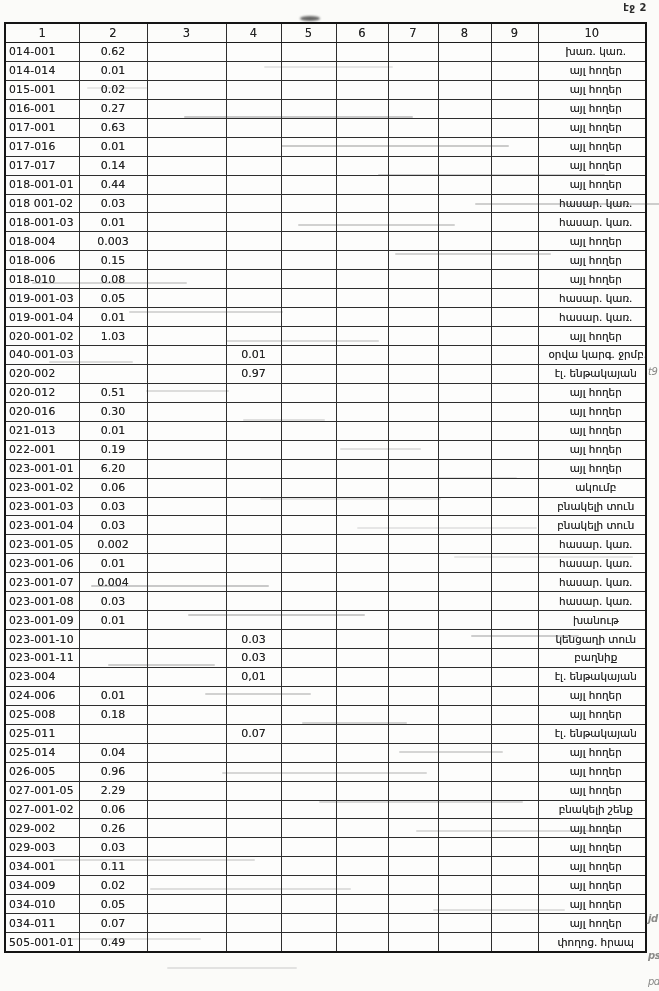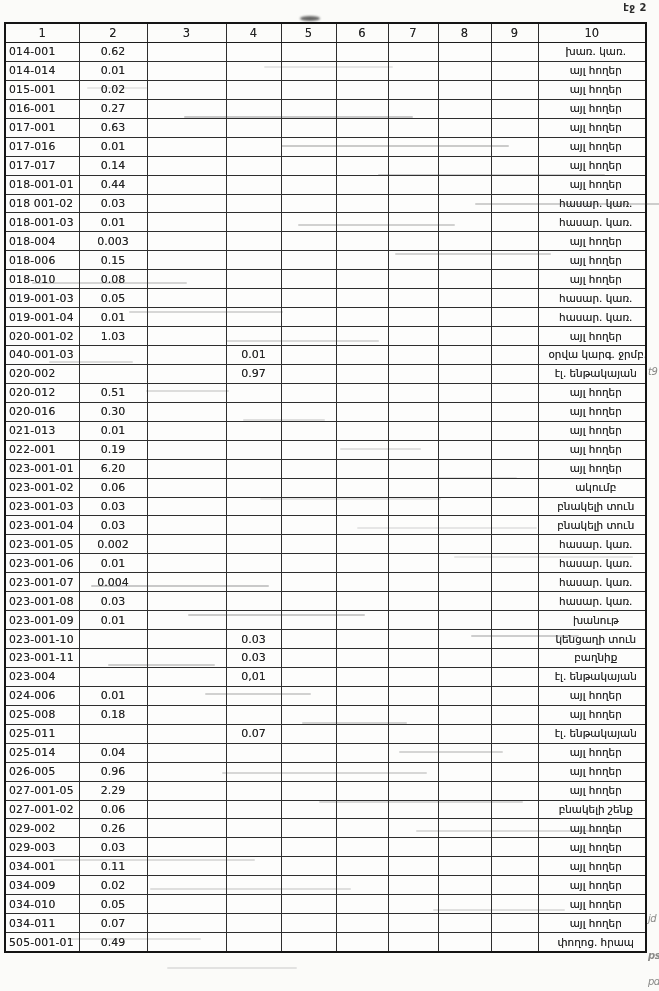--- a/index.html
+++ b/index.html
@@ -666,21 +666,21 @@
           <td class="c8"></td>
           <td class="c9"></td>
           <td class="c10">փողոց. հրապ</td>
         </tr>
       </tbody>
   </table>
 
   <div id="margin-layer">
       <span class="margin-note" style="top: 365.92px;">t9</span>
       <span class="margin-note" style="top: 950px; font-weight: bold;">ps</span>
-      <span class="margin-note" style="top: 913px;">jd</span>
+      <span class="margin-note" style="top: 913px; font-weight: bold;">jd</span>
       <span class="margin-note" style="top: 975.88px;">pd</span>
     </div>
   <div id="artifact-layer">
       <div class="streak" style="top: 87px; left: 87px; width: 60px; opacity: 0.1;"></div>
       <div class="streak" style="top: 224px; left: 298px; width: 157px; opacity: 0.22;"></div>
       <div class="streak" style="top: 361px; left: 49px; width: 84px; opacity: 0.17;"></div>
       <div class="streak" style="top: 498px; left: 260px; width: 181px; opacity: 0.12;"></div>
       <div class="streak" style="top: 635px; left: 471px; width: 108px; opacity: 0.24;"></div>
       <div class="streak" style="top: 772px; left: 222px; width: 205px; opacity: 0.19;"></div>
       <div class="streak" style="top: 909px; left: 433px; width: 132px; opacity: 0.14;"></div>

